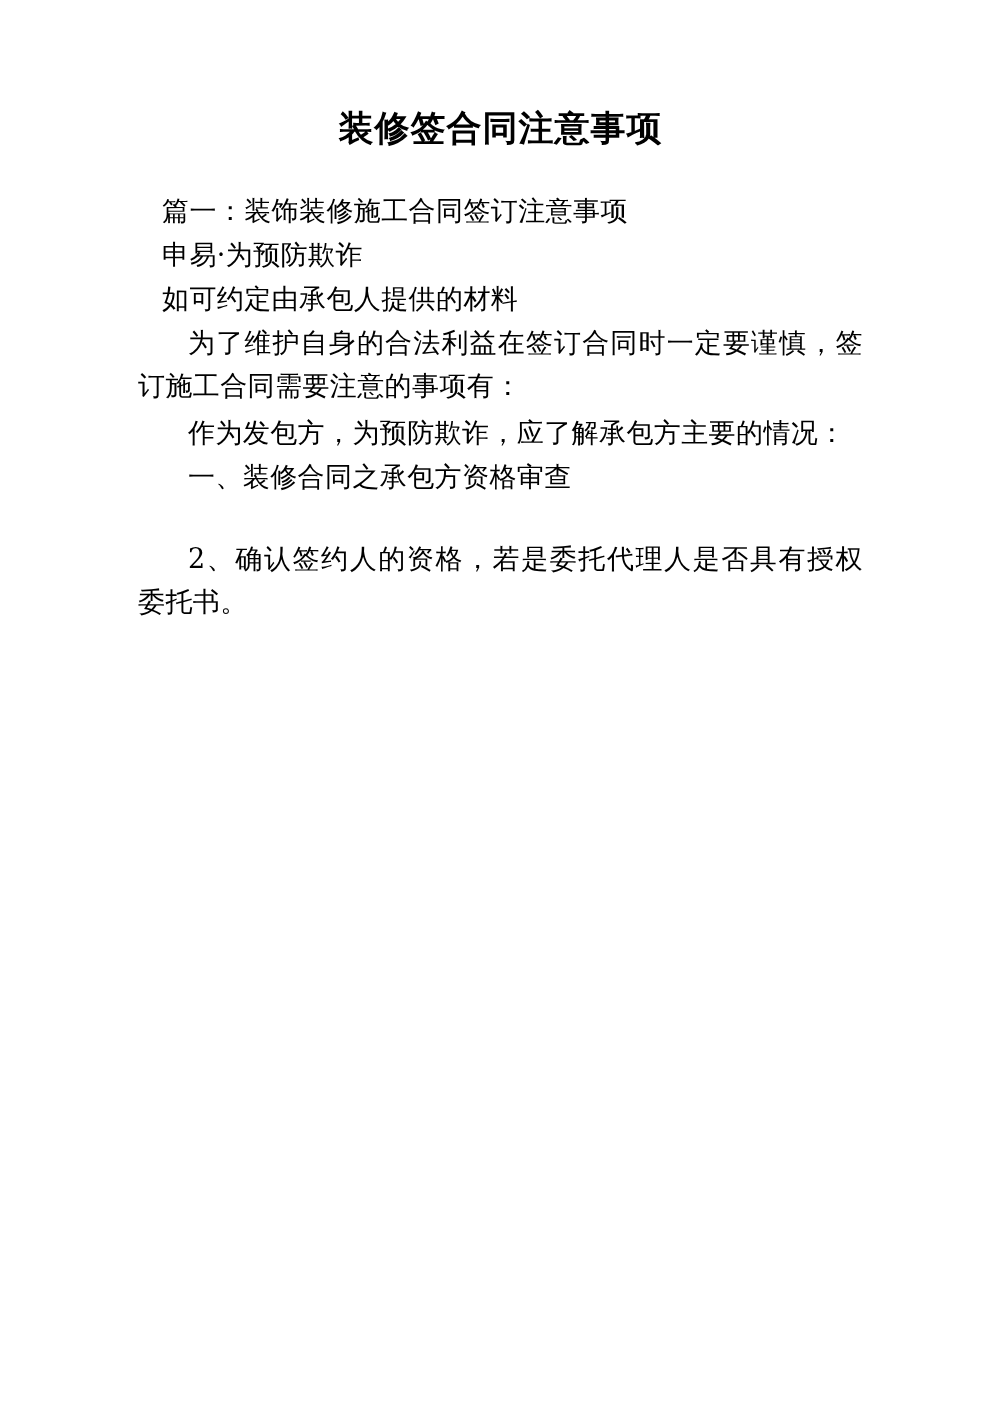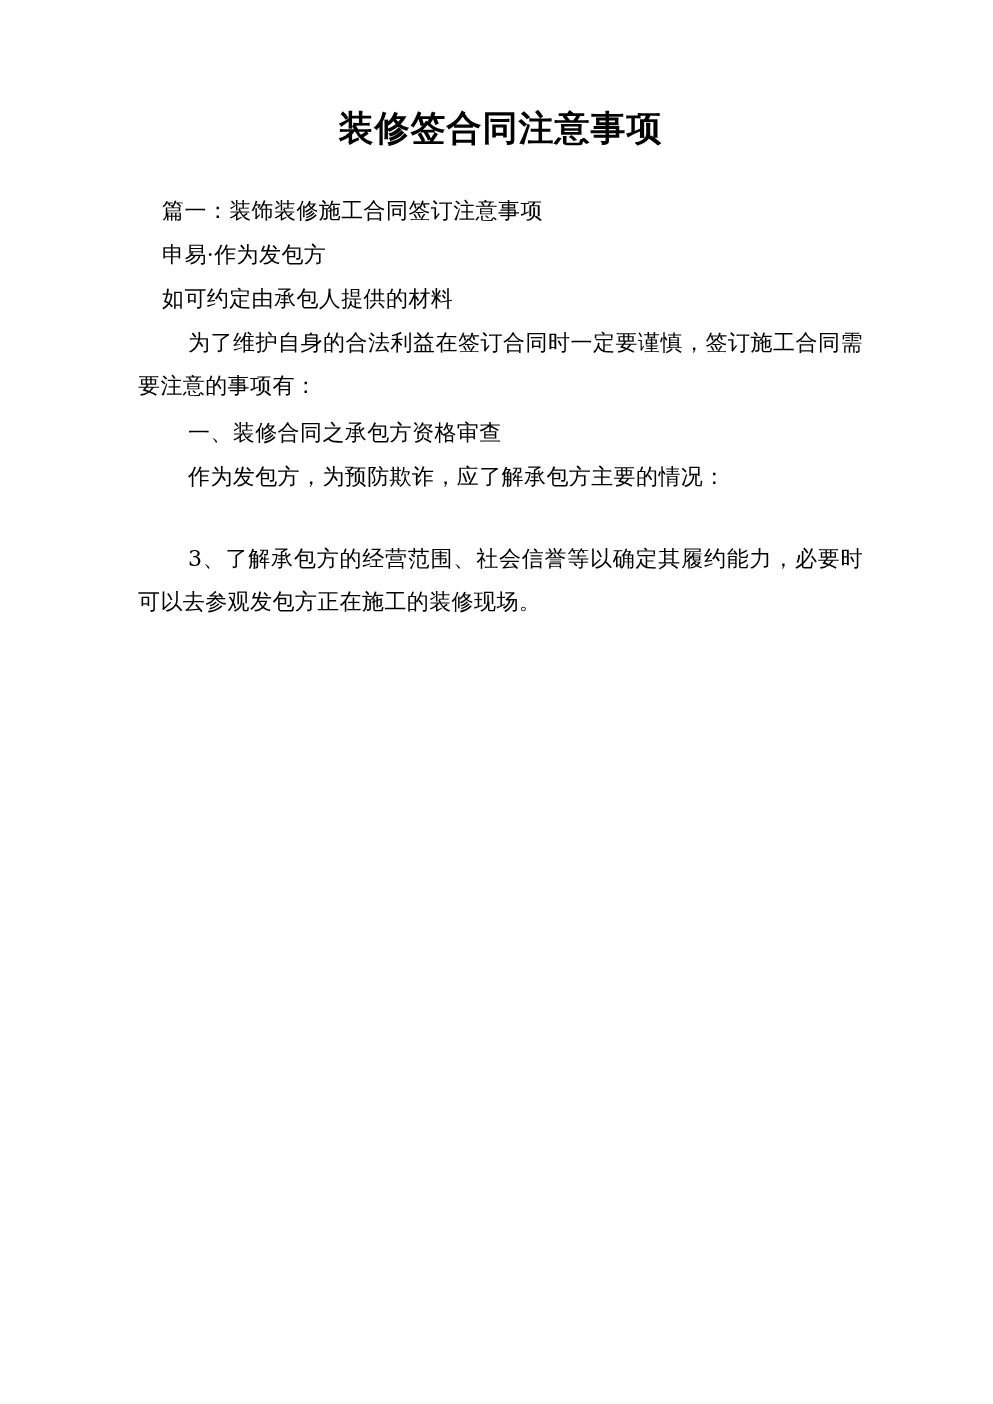--- a/index.html
+++ b/index.html
@@ -23,21 +23,21 @@
   }
   .doc-title {
     font-size: 35px;
     font-weight: bold;
     text-align: center;
     letter-spacing: 1px;
     margin: 0 0 38px 0;
     line-height: 1.3;
   }
   .para {
-    font-size: 22px;
+    font-size: 27px;
     line-height: 43px;
     text-align: justify;
     margin: 0 0 4px 0;
     letter-spacing: 0.4px;
   }
   .indent-1 {
     text-indent: 24px;
   }
   .indent-2 {
     text-indent: 50px;
@@ -50,23 +50,23 @@
   }
 </style>
 </head>
 <body>
 
 <div class="page">
 
   <h1 class="doc-title">装修签合同注意事项</h1>
 
   <p class="para indent-1 tight">篇一：装饰装修施工合同签订注意事项</p>
-  <p class="para indent-1 tight">申易·作为发包方</p>
+  <p class="para indent-1 tight">申易·为预防欺诈</p>
   <p class="para indent-1 tight">如可约定由承包人提供的材料</p>
   <p class="para indent-2">为了维护自身的合法利益在签订合同时一定要谨慎，签订施工合同需要注意的事项有：</p>
+  <p class="para indent-2 tight">作为发包方，为预防欺诈，应了解承包方主要的情况：</p>
   <p class="para indent-2 tight">一、装修合同之承包方资格审查</p>
-  <p class="para indent-2 tight">作为发包方，为预防欺诈，应了解承包方主要的情况：</p>
 
   <div class="spacer"></div>
 
-  <p class="para indent-2">3、了解承包方的经营范围、社会信誉等以确定其履约能力，必要时可以去参观发包方正在施工的装修现场。</p>
+  <p class="para indent-2">2、确认签约人的资格，若是委托代理人是否具有授权委托书。</p>
 
 </div>
 
 </body></html>

